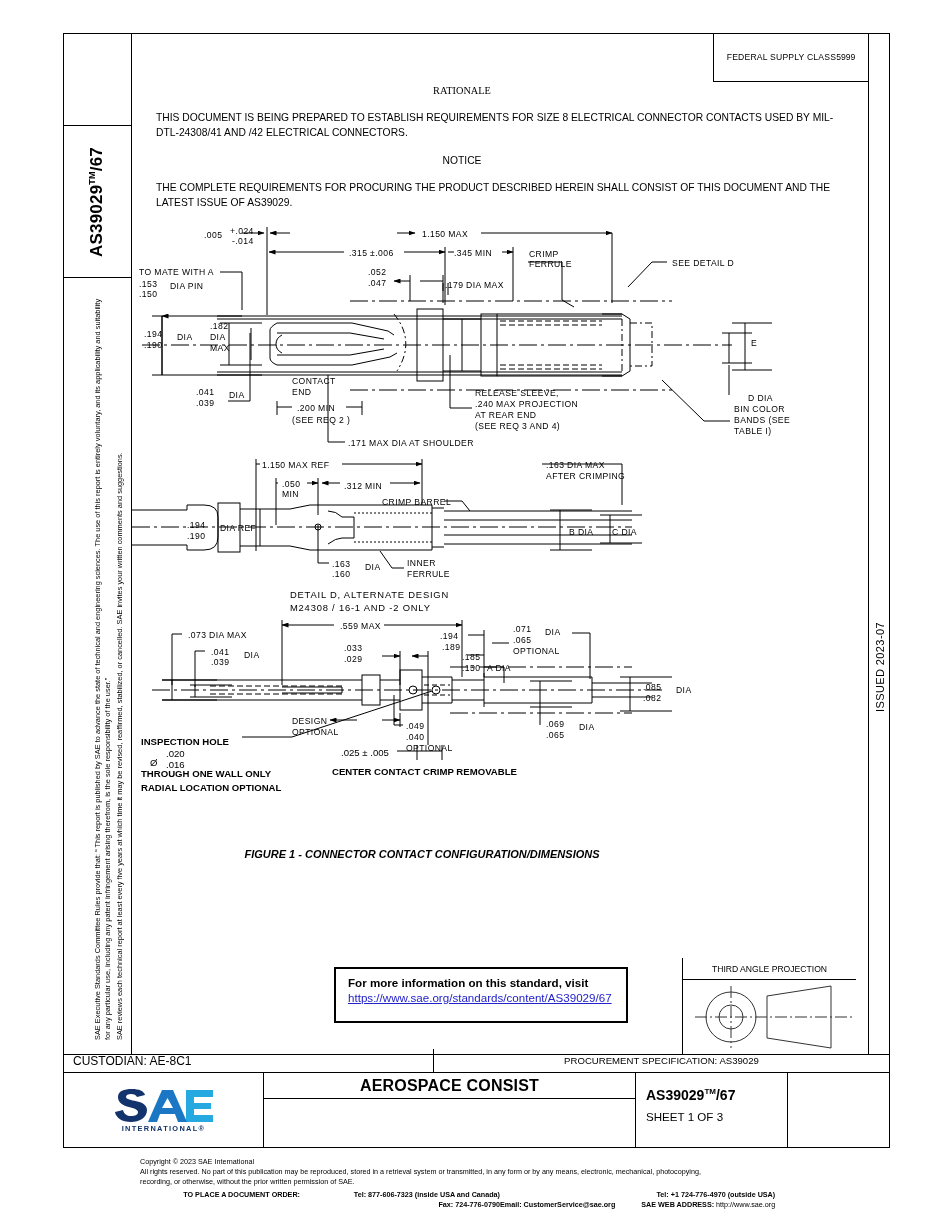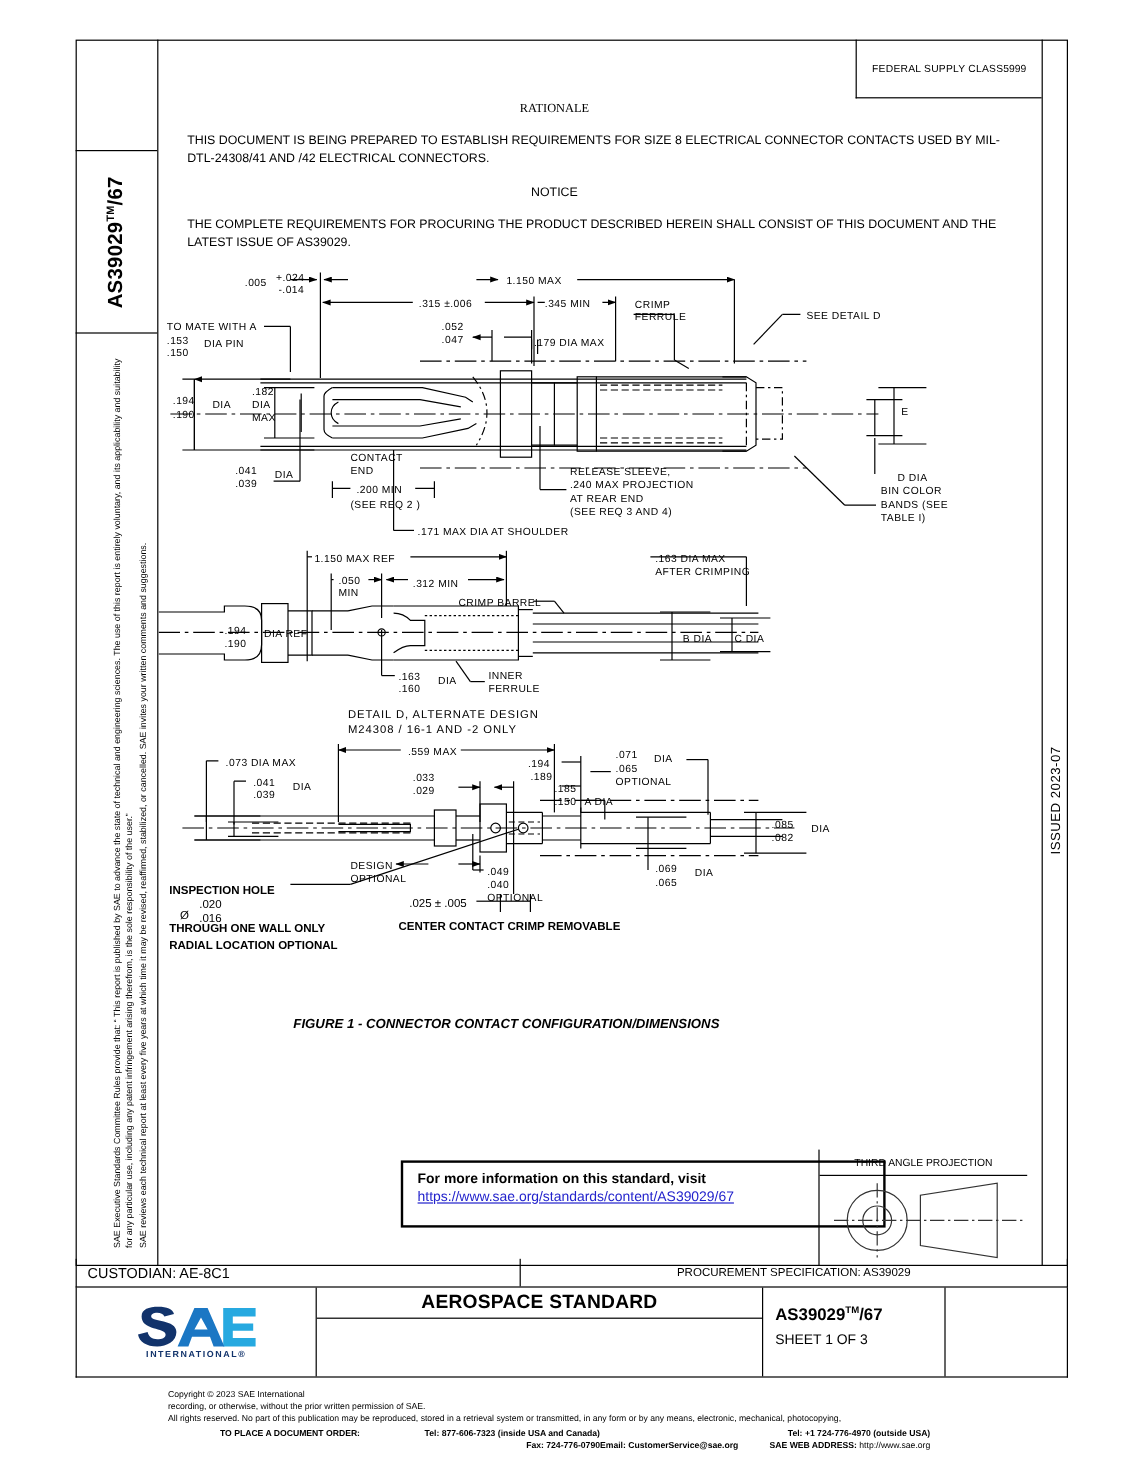--- a/index.html
+++ b/index.html
@@ -40,21 +40,21 @@
   #rationale{position:absolute;left:0;top:52px;width:660px;text-align:center;font-size:10.3px;font-family:Liberation Serif, serif;}
   #ratbody{position:absolute;left:24px;top:78px;width:700px;font-size:10.3px;line-height:1.45;}
   #notice{position:absolute;left:0;top:122px;width:660px;text-align:center;font-size:10.3px;}
   #noticebody{position:absolute;left:24px;top:148px;width:710px;font-size:10.3px;line-height:1.45;}
 
   
   #draw{left:132px;top:215px;width:736px;height:680px;overflow:hidden;}
   #draw svg{display:block;}
 
   
-  #infobox{left:334px;top:967px;width:404px;height:56px;border:2px solid #000;background:#fff;box-sizing:border-box;
+  #infobox{left:334px;top:967px;width:294px;height:56px;border:2px solid #000;background:#fff;box-sizing:border-box;
            padding:7px 0 0 12px;}
   #infobox .ln1{font-size:11.6px;font-weight:bold;}
   #infobox .ln2{font-size:11.6px;color:#2222cc;text-decoration:underline;margin-top:2px;}
 
   
   #tap{left:682px;top:958px;width:174px;height:97px;border-left:1.6px solid #000;box-sizing:border-box;}
   #tapttl{position:absolute;left:0;top:0;width:100%;height:22px;border-bottom:1.6px solid #000;
           box-sizing:border-box;display:flex;align-items:center;justify-content:center;font-size:8.6px;}
   #tapsym{position:absolute;left:0;top:22px;width:100%;height:74px;}
 
@@ -519,33 +519,33 @@
         <g>
           <path d="M6,10 C6,4 12,2 20,2 C27,2 32,4 33,8 L25,10 C24,8 22,7 19,7 C16,7 14,8 14,10 C14,15 35,12 35,23 C35,31 27,35 19,35 C10,35 4,31 3,25 L11,23 C12,27 15,29 19,29 C23,29 26,28 26,25 C26,19 6,22 6,10 Z" fill="#12336b"></path>
           <path d="M74,3 L101,3 L101,10 L82,10 L82,16 L99,16 L99,22 L82,22 L82,28 L101,28 L101,35 L74,35 Z" fill="#26a9e0"></path>
           <path d="M50,3 L61,3 L75,35 L66,35 L63,27 L48,27 L45,35 L36,35 Z M55.5,11 L50,21 L61,21 Z" fill="#1b77c4"></path>
         </g>
       </svg>
       <div class="intl">INTERNATIONAL®</div>
     </div>
   </div>
   <div id="tb-mid">
-    <div class="top">AEROSPACE STANDARD</div>
+    <div class="top">AEROSPACE CONSIST</div>
   </div>
   <div id="tb-doc">
     <div class="d1"><span>AS39029</span><sup>TM</sup><span>/67</span></div>
     <div class="d2">SHEET 1 OF 3</div>
   </div>
   <div id="tb-rev"></div>
 </div>
 
 <div class="abs" id="footer">
   <div>Copyright © 2023 SAE International</div>
+  <div>All rights reserved. No part of this publication may be reproduced, stored in a retrieval system or transmitted, in any form or by any means, electronic, mechanical, photocopying,</div>
   <div>recording, or otherwise, without the prior written permission of SAE.</div>
-  <div>All rights reserved. No part of this publication may be reproduced, stored in a retrieval system or transmitted, in any form or by any means, electronic, mechanical, photocopying,</div>
   <div class="ftgrid">
     <div class="ftcol1">TO PLACE A DOCUMENT ORDER:</div>
     <div class="ftcol2">
       <div>Tel: 877-606-7323 (inside USA and Canada)</div>
       <div>Fax: 724-776-0790</div>
     </div>
     <div class="ftcol3">
       <div>Tel: +1 724-776-4970 (outside USA)</div>
       <div>
         <span>Email: CustomerService@sae.org</span>

